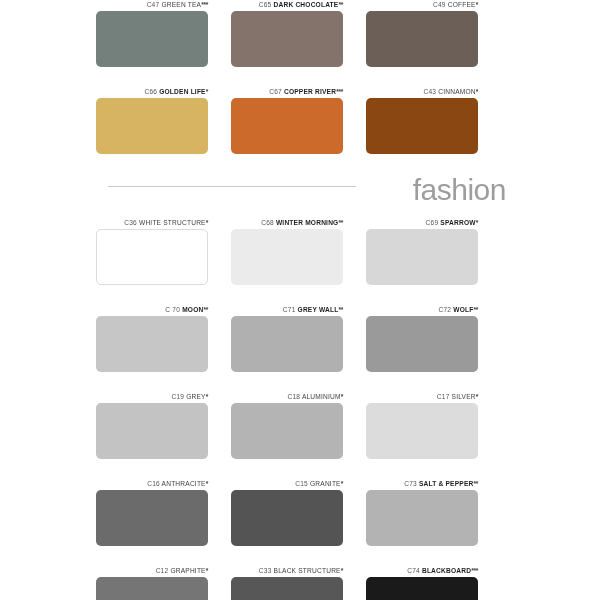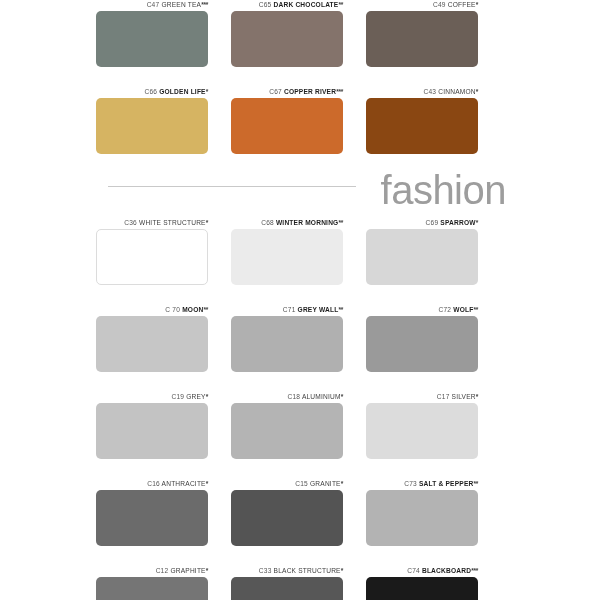--- a/index.html
+++ b/index.html
@@ -87,21 +87,21 @@
     left: 12px;
     top: 12px;
     width: 248px;
     height: 1px;
     background: #c9c9c9;
   }
   .section-title {
     position: absolute;
     right: 0;
     top: -4px;
-    font-size: 40px;
+    font-size: 30px;
     font-weight: 300;
     color: #9d9d9d;
     letter-spacing: -0.5px;
     line-height: 40px;
   }
 
   .block-top {
     padding-top: 0;
   }
 </style>

